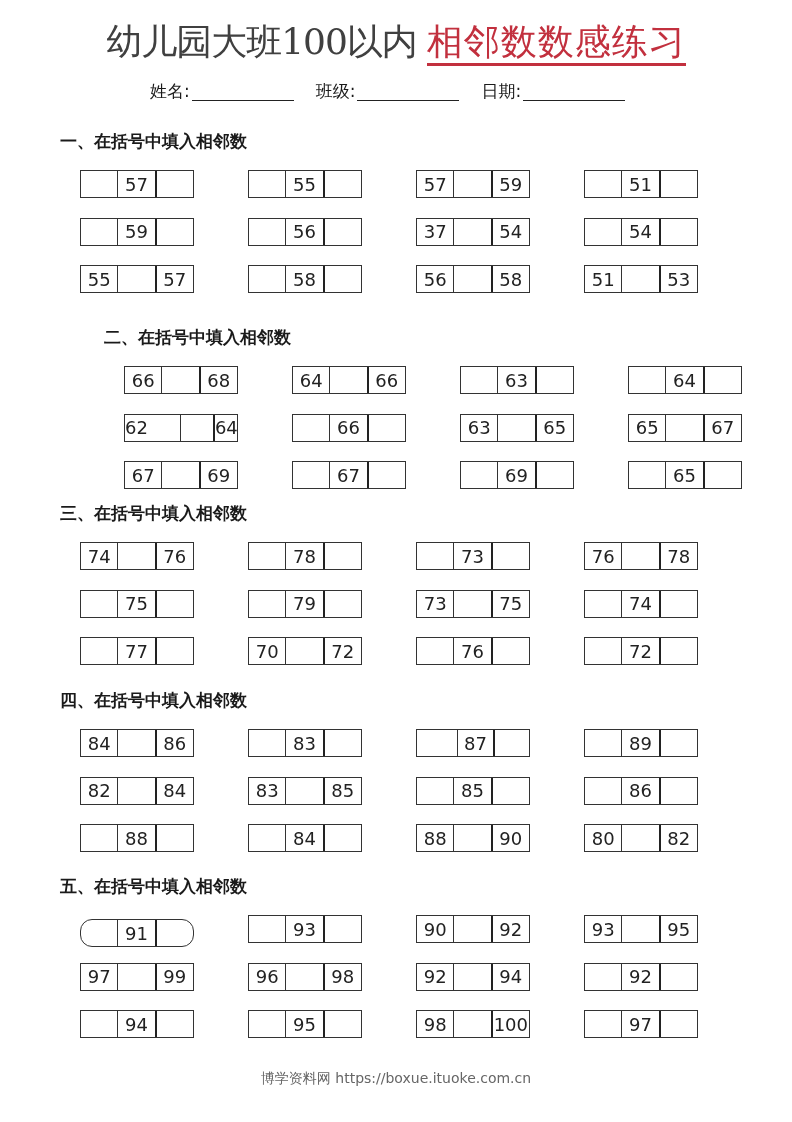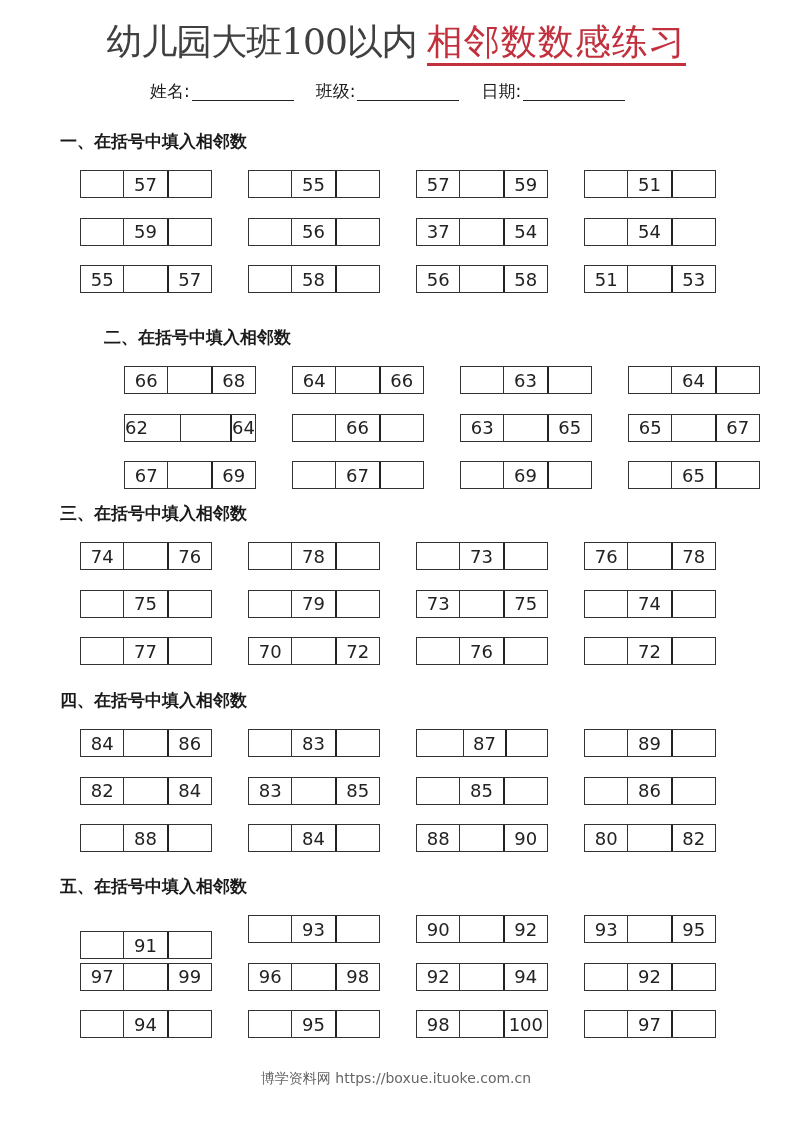--- a/index.html
+++ b/index.html
@@ -8,21 +8,21 @@
   .title { position: absolute; top: 18px; left: 0; width: 792px; text-align: center;
            font-family: "DejaVu Serif", "Liberation Serif", serif; font-size: 36px; line-height: 48px; white-space: nowrap; }
   .title .t1 { color: #404040; letter-spacing: -1px; }
   .title .t2 { color: #c2303e; border-bottom: 3px solid #c2303e; padding-bottom: 1px; margin-left: 10px; letter-spacing: 1px; }
   .info { position: absolute; top: 80px; left: 150px; width: 520px; display: flex; gap: 22px; font-size: 17px; }
   .info .field { display: flex; align-items: center; }
   .info .line { display: inline-block; width: 102px; border-bottom: 1px solid #222; height: 18px; margin-left: 2px; }
   .section { position: absolute; left: 60px; width: 680px; }
   .section h2 { margin: 0; font-size: 17px; font-weight: bold; height: 26px; line-height: 26px; }
   .grid { position: absolute; left: 20px; top: 42px; }
-  .box { position: absolute; width: 132px; height: 28px; display: flex; border: 1px solid #333; box-sizing: border-box; background: #fff; }
+  .box { position: absolute; width: 114px; height: 28px; display: flex; border: 1px solid #333; box-sizing: border-box; background: #fff; }
   .cell { flex: 1; height: 100%; display: flex; align-items: center; justify-content: center;
           font-size: 18px; color: #222; font-family: "DejaVu Sans", sans-serif; }
   .cell + .cell { border-left: 1px solid #333; }
   .cell.mid + .cell { border-left: 2px solid #222; }
   .footer { position: absolute; top: 1070px; left: 0; width: 792px; text-align: center; font-size: 14px; color: #666; }
 </style>
 </head>
 <body>
 
 <div class="title">
@@ -301,21 +301,21 @@
         <div class="box" style="left: 504px; top: 95px;">
           <div class="cell">80</div>
           <div class="cell mid"></div>
           <div class="cell">82</div>
         </div>
       </div>
     </div>
     <div class="section" style="top: 873px;">
       <h2>五、在括号中填入相邻数</h2>
       <div class="grid">
-        <div class="box" style="left: 0px; top: 16px;">
+        <div class="box" style="left: 0px; top: 4px; border-radius: 12px;">
           <div class="cell"></div>
           <div class="cell mid">91</div>
           <div class="cell"></div>
         </div>
         <div class="box" style="left: 168px; top: 0px;">
           <div class="cell"></div>
           <div class="cell mid">93</div>
           <div class="cell"></div>
         </div>
         <div class="box" style="left: 336px; top: 0px;">

